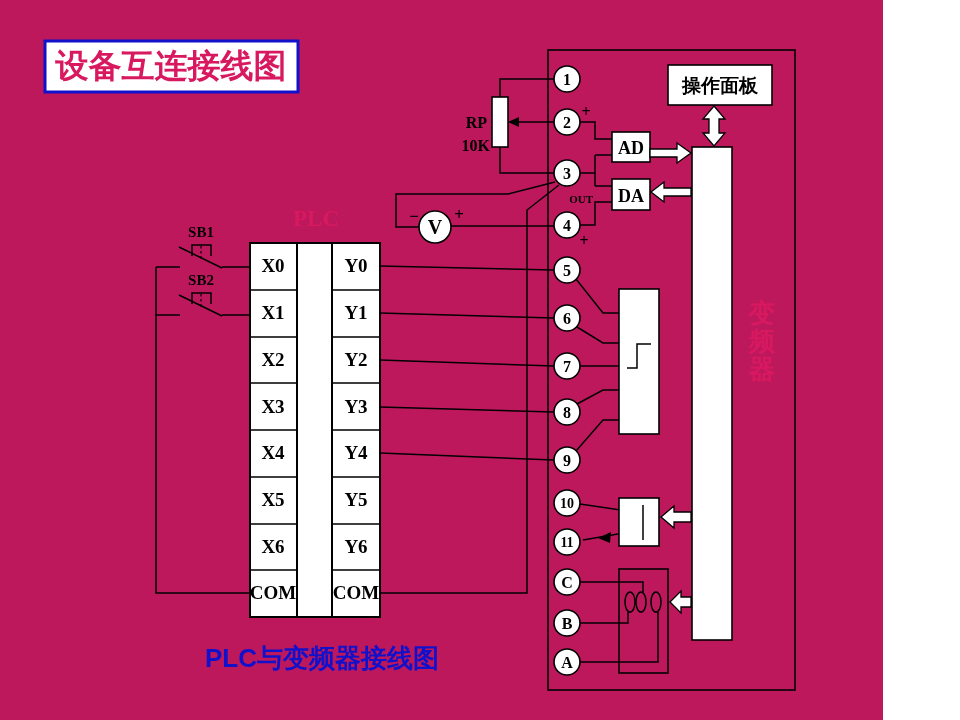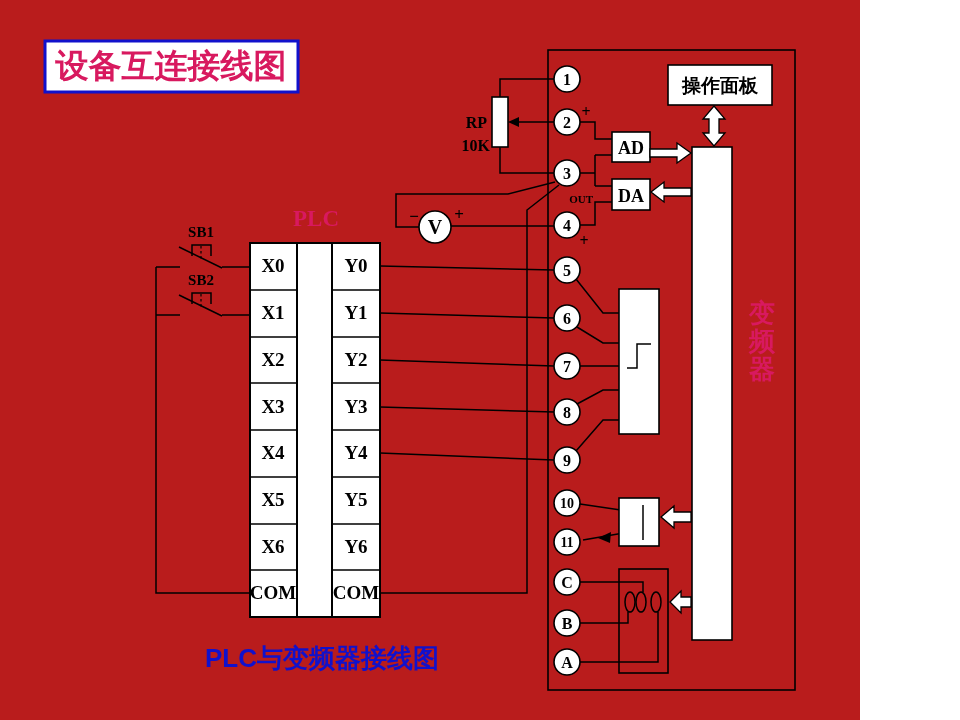--- a/index.html
+++ b/index.html
@@ -1,17 +1,17 @@
 <!DOCTYPE html>
 <html><head>
 <meta charset="utf-8">
 <style>
   html,body{margin:0;padding:0;background:#ffffff;}
-  #stage{position:relative;width:860px;height:720px;background:#b91c1c;overflow:hidden;
-         font-family:"Liberation Sans","DejaVu Sans",sans-serif;}
+  #stage{position:relative;width:860px;height:720px;background:#be185d;overflow:hidden;
+         font-family:"Liberation Sans","DejaVu Sans",sans-serif;padding-left:23px;}
   svg{position:absolute;left:0;top:0;}
   .ln  {stroke:#000;stroke-width:1.5;fill:none;}
   .ln2 {stroke:#000;stroke-width:2;fill:none;}
   .box {stroke:#000;stroke-width:1.6;fill:#fff;}
   .arrowo{stroke:#000;stroke-width:1.3;fill:#fff;}
   .solid{fill:#000;stroke:none;}
   .dash {stroke:#000;stroke-width:1.2;fill:none;stroke-dasharray:2.5 2.5;}
   .tserif{font-family:"Liberation Serif","DejaVu Serif",serif;font-weight:bold;fill:#000;}
   .tcjk {font-family:"Liberation Sans","DejaVu Sans",sans-serif;font-weight:bold;}
   .red  {fill:#d8195f;}

